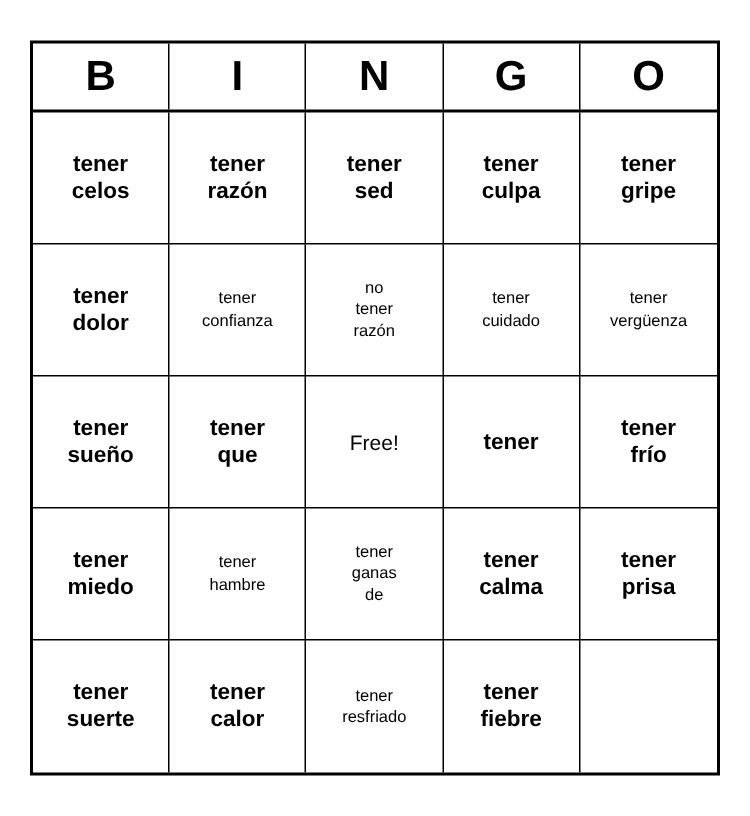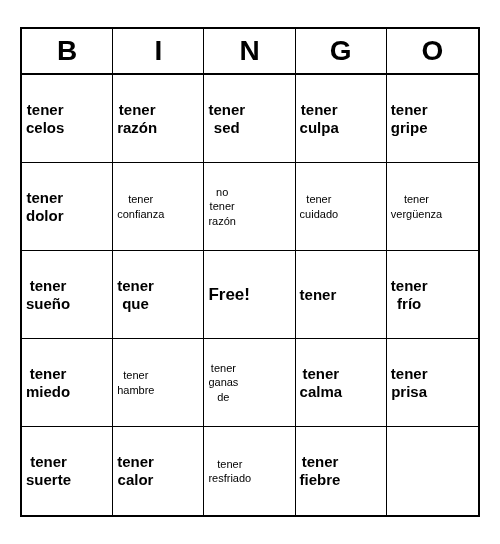--- a/index.html
+++ b/index.html
@@ -39,42 +39,43 @@
       display: grid;
       grid-template-columns: repeat(5, 1fr);
       grid-template-rows: repeat(5, 1fr);
     }
     .bingo-cell {
       border-right: 1px solid #000;
       border-bottom: 1px solid #000;
       min-height: 88px;
       display: flex;
       align-items: center;
+      justify-content: center;
       text-align: center;
       padding: 4px;
     }
     .bingo-cell:nth-child(5n) {
       border-right: none;
     }
     .bingo-cell:nth-child(n+21) {
       border-bottom: none;
     }
     .cell-text {
       font-size: 15px;
       font-weight: bold;
       line-height: 1.2;
     }
     .cell-text-small {
       font-size: 11px;
       font-weight: normal;
       line-height: 1.3;
     }
     .cell-text-free {
-      font-size: 17px;
-      font-weight: bold;
+      font-size: 14px;
+      font-weight: normal;
     }
   </style>
 </head>
 <body>
 
 <div class="bingo-container">
   <div class="bingo-header">
   <div class="bingo-header-cell">B</div>
       <div class="bingo-header-cell">I</div>
       <div class="bingo-header-cell">N</div>

